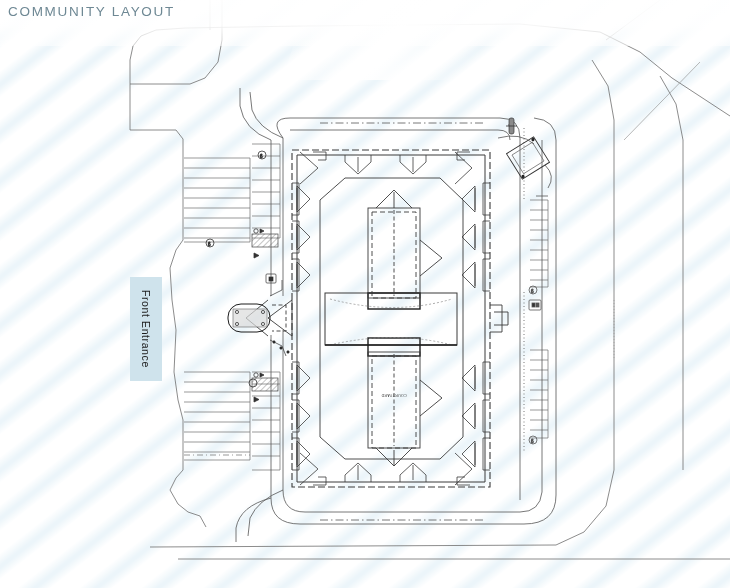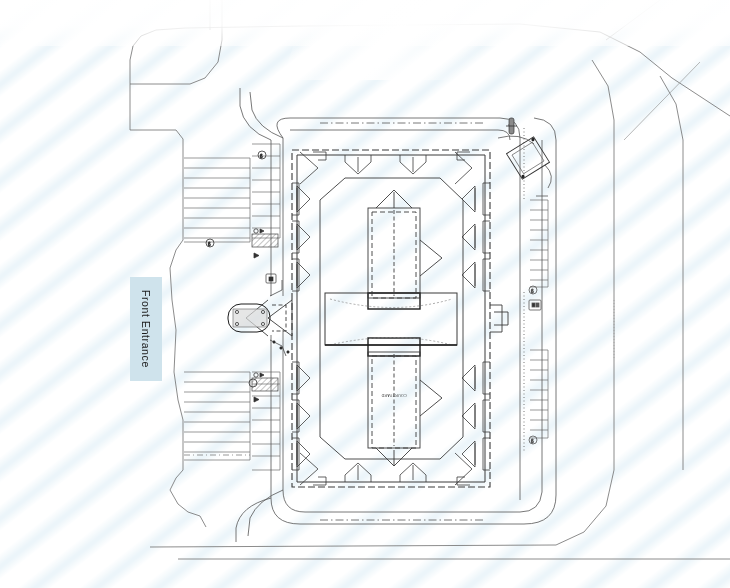--- a/index.html
+++ b/index.html
@@ -400,18 +400,19 @@
 
     <g stroke="#999" fill="none" stroke-width="0.7">
       <path d="M606,40 L660,0"></path>
       <path d="M624,140 L700,62"></path>
       <path d="M614,300 L614,360" stroke-dasharray="1 2"></path>
     </g>
   </svg>
 
   <div class="header-band"></div>
   <div class="header-sheen"></div>
+  <div class="page-title">COMMUNITY LAYOUT</div>
 
   <div class="entrance-chip">
     <span>Front Entrance</span>
   </div>
 
 </div>
 
 </body></html>

